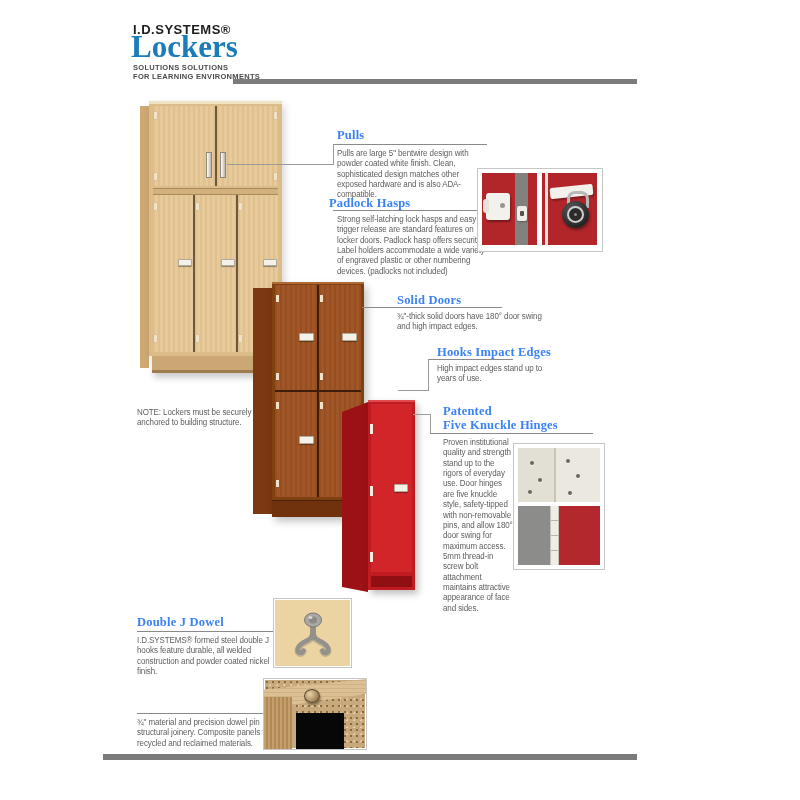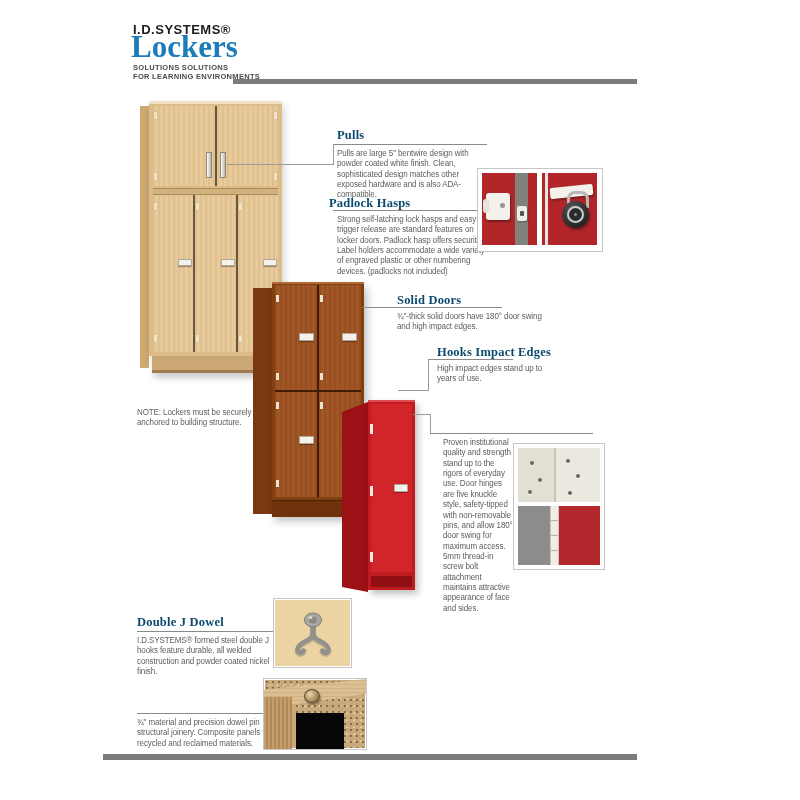--- a/index.html
+++ b/index.html
@@ -6,21 +6,21 @@
   #page{position:relative;width:800px;height:800px;background:#ffffff;overflow:hidden;
         font-family:"Liberation Sans",sans-serif;}
   .abs{position:absolute;}
   
   .brand{font-size:13px;letter-spacing:.5px;color:#1d1d1d;font-weight:bold;}
   .product{font-family:"Liberation Serif",serif;font-weight:bold;font-size:31px;line-height:1;color:#1b7cba;}
   .tagline{font-size:7.5px;line-height:9px;letter-spacing:.3px;color:#4a4a4a;font-weight:bold;}
   .graybar{background:#7b7b7b;}
   .features{font-family:"Liberation Serif",serif;font-weight:bold;font-size:18px;color:#2e2e2e;text-align:right;}
   
-  .co-title{font-family:"Liberation Serif",serif;font-weight:bold;font-size:12.5px;line-height:14px;color:#0c4a6e;letter-spacing:.2px;}
+  .co-title{font-family:"Liberation Serif",serif;font-weight:bold;font-size:12.5px;line-height:14px;color:#3b82f6;letter-spacing:.2px;}
   .co-rule{height:1px;background:#8a8a8a;}
   .co-body{font-size:8.5px;line-height:1.22;color:#5e5e5e;transform:scaleX(.94);transform-origin:0 0;letter-spacing:-.1px;}
   .conn{background:#9a9a9a;}
   
   .handle{background:#f4f1e9;border:1px solid #b0aa9d;border-radius:1px;box-shadow:0 1px 1px rgba(0,0,0,.35);}
   .pullbar{background:linear-gradient(90deg,#ffffff,#b9b5ad);border:1px solid #8d8877;}
   .hdot{background:#efe4c9;box-shadow:0 0 1px rgba(0,0,0,.4);}
   .grainV{background-image:repeating-linear-gradient(90deg,rgba(120,80,30,.06) 0 2px,rgba(255,255,255,.05) 2px 5px);}
   
   .photo{background:#fff;border:1px solid #c6c6c6;box-shadow:0 0 0 1px #fff inset;}
@@ -138,20 +138,24 @@
   <div class="abs co-title" style="left:397px;top:293px;">Solid Doors</div>
   <div class="abs co-rule" style="left:362px;top:307px;width:140px;"></div>
   <div class="abs co-body" style="left:397px;top:311px;width:160px;">¾"-thick solid doors have 180° door swing and high impact edges.</div>
 
   <div class="abs co-title" style="left:437px;top:345px;">Hooks Impact Edges</div>
   <div class="abs co-rule" style="left:428px;top:359px;width:85px;"></div>
   <div class="abs co-body" style="left:437px;top:363px;width:120px;">High impact edges stand up to years of use.</div>
   <div class="abs conn" style="left:428px;top:359px;width:1px;height:31px;"></div>
   <div class="abs conn" style="left:398px;top:390px;width:31px;height:1px;"></div>
 
+  <div class="abs co-title" style="left:443px;top:404px;">
+    <div>Patented</div>
+    <div>Five Knuckle Hinges</div>
+  </div>
   <div class="abs co-rule" style="left:430px;top:433px;width:163px;"></div>
   <div class="abs co-body" style="left:443px;top:437px;width:76px;">Proven institutional quality and strength stand up to the rigors of everyday use. Door hinges are five knuckle style, safety-tipped with non-removable pins, and allow 180° door swing for maximum access. 5mm thread-in screw bolt attachment maintains attractive appearance of face and sides.</div>
   <div class="abs conn" style="left:430px;top:414px;width:1px;height:19px;"></div>
   <div class="abs conn" style="left:413px;top:414px;width:18px;height:1px;"></div>
 
   <div class="abs photo" style="left:477px;top:168px;width:124px;height:82px;">
     <div class="abs" style="left:4px;top:4px;width:55px;height:72px;background:#b2262a;overflow:hidden;">
       <div class="abs" style="left:33px;top:0;width:13px;height:72px;background:#82817d;"></div>
       <div class="abs" style="left:4px;top:20px;width:24px;height:27px;background:#f2f1ec;border-radius:3px;box-shadow:1px 2px 2px rgba(0,0,0,.35);">
         <div class="abs" style="right:5px;top:10px;width:5px;height:5px;border-radius:50%;background:#9a958c;"></div>

